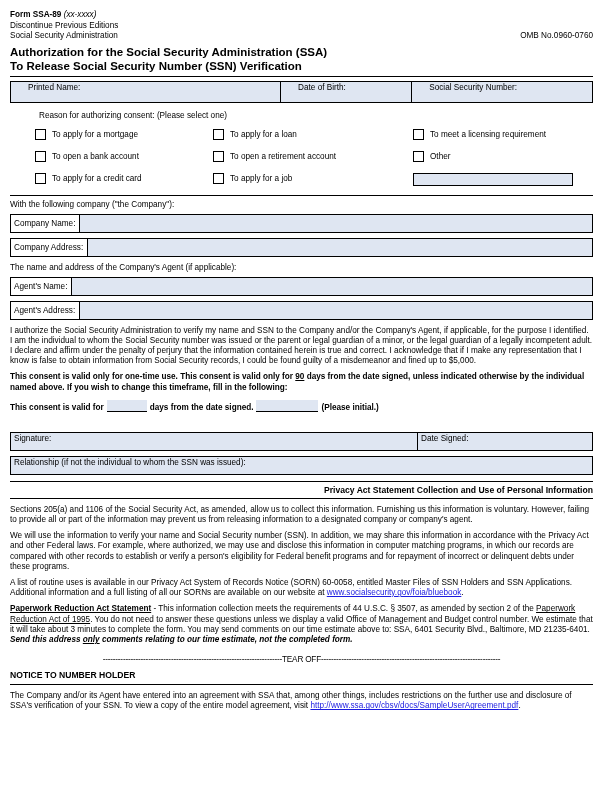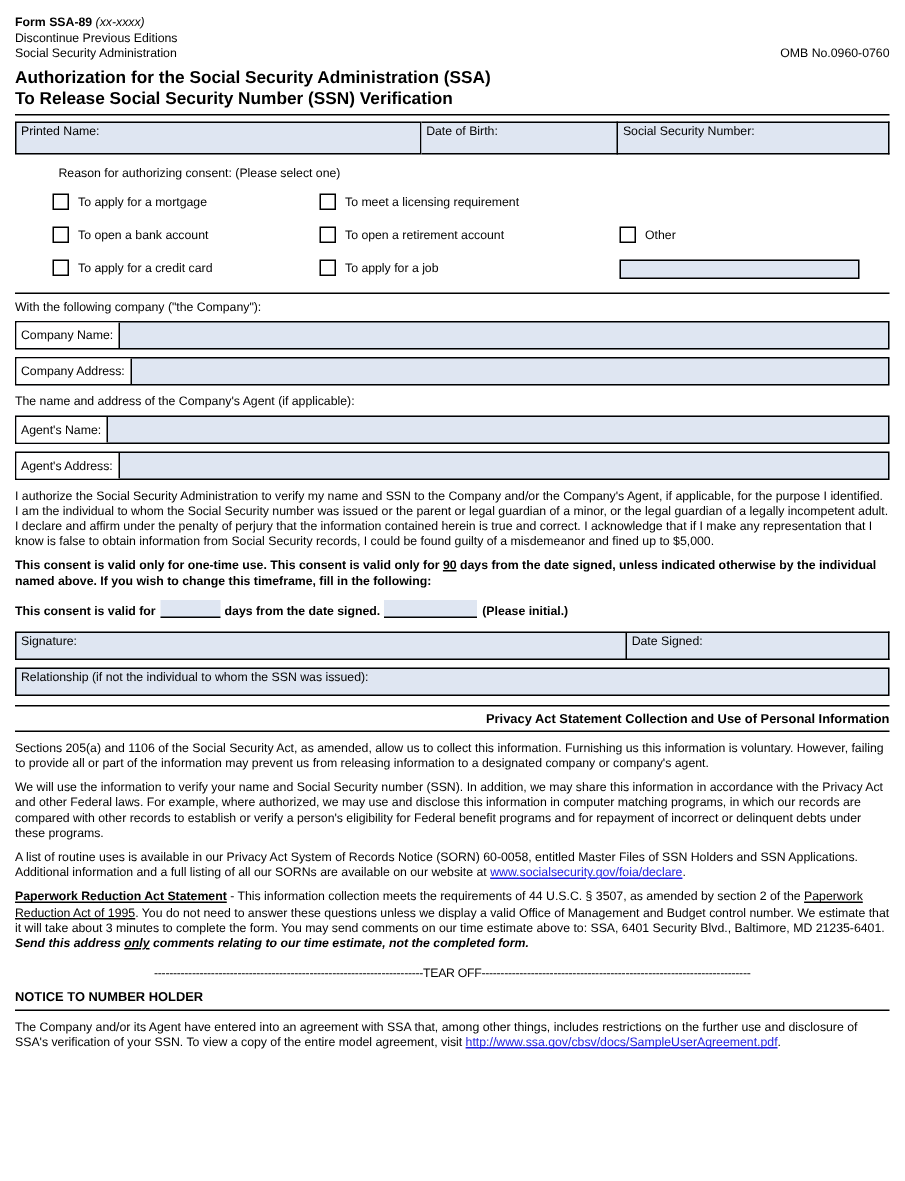--- a/index.html
+++ b/index.html
@@ -55,21 +55,21 @@
     width: 100%;
     margin-top: 4px;
   }
   .fieldbox {
     border: 1px solid #000;
     background: #dfe6f2;
     height: 22px;
     box-sizing: border-box;
     position: relative;
     font-size: 8.2px;
-    padding: 1px 3px;
+    padding: 1px 17px;
   }
   .fieldbox .lbl {
     display: block;
     line-height: 10px;
   }
   .b1 { width: 46.5%; }
   .b2 { width: 22.5%; border-left: none; }
   .b3 { width: 31%; border-left: none; }
   .section-label {
     margin-top: 8px;
@@ -163,21 +163,21 @@
     display: inline-block;
     border-bottom: 1px solid #000;
     background: #dfe6f2;
     height: 11px;
     margin: 0 3px;
   }
   .w40 { width: 40px; }
   .w62 { width: 62px; }
   .sig-row {
     display: flex;
-    margin-top: 9px;
+    margin-top: 20px;
   }
   .sig-box {
     border: 1px solid #000;
     background: #dfe6f2;
     height: 19px;
     box-sizing: border-box;
     font-size: 8.2px;
     padding: 1px 3px;
   }
   .sig-1 { width: 70%; }
@@ -254,20 +254,24 @@
     </div>
   </div>
 
   <div class="section-label">Reason for authorizing consent: (Please select one)</div>
 
   <div class="checkgrid">
     <div class="ckrow">
       <div class="ckcol c1">
         <span class="checkbox"></span>
         <span class="ck-label">To apply for a mortgage</span>
+      </div>
+      <div class="ckcol c2">
+        <span class="checkbox"></span>
+        <span class="ck-label">To apply for a loan</span>
       </div>
       <div class="ckcol c3">
         <span class="checkbox"></span>
         <span class="ck-label">To meet a licensing requirement</span>
       </div>
     </div>
     <div class="ckrow">
       <div class="ckcol c1">
         <span class="checkbox"></span>
         <span class="ck-label">To open a bank account</span>
@@ -348,21 +352,21 @@
   <div class="rel-box">
     <span>Relationship (if not the individual to whom the SSN was issued):</span>
   </div>
 
   <div class="privacy-title">Privacy Act Statement Collection and Use of Personal Information</div>
 
   <div class="para">Sections 205(a) and 1106 of the Social Security Act, as amended, allow us to collect this information. Furnishing us this information is voluntary. However, failing to provide all or part of the information may prevent us from releasing information to a designated company or company's agent.</div>
   <div class="para">We will use the information to verify your name and Social Security number (SSN). In addition, we may share this information in accordance with the Privacy Act and other Federal laws. For example, where authorized, we may use and disclose this information in computer matching programs, in which our records are compared with other records to establish or verify a person's eligibility for Federal benefit programs and for repayment of incorrect or delinquent debts under these programs.</div>
 
   <div class="para">
-    <span>A list of routine uses is available in our Privacy Act System of Records Notice (SORN) 60-0058, entitled Master Files of SSN Holders and SSN Applications. Additional information and a full listing of all our SORNs are available on our website at </span><span class="link">www.socialsecurity.gov/foia/declare</span><span>.</span>
+    <span>A list of routine uses is available in our Privacy Act System of Records Notice (SORN) 60-0058, entitled Master Files of SSN Holders and SSN Applications. Additional information and a full listing of all our SORNs are available on our website at </span><span class="link">www.socialsecurity.gov/foia/bluebook</span><span>.</span>
   </div>
 
   <div class="para">
     <span class="u" style="font-weight:bold">Paperwork Reduction Act Statement</span><span> - This information collection meets the requirements of 44 U.S.C. § 3507, as amended by section 2 of the </span><span class="u">Paperwork Reduction Act of 1995</span><span>. You do not need to answer these questions unless we display a valid Office of Management and Budget control number. We estimate that it will take about 3 minutes to complete the form. You may send comments on our time estimate above to: SSA, 6401 Security Blvd., Baltimore, MD 21235-6401. </span><span style="font-weight:bold;font-style:italic">Send this address </span><span class="u" style="font-weight:bold;font-style:italic">only</span><span style="font-weight:bold;font-style:italic"> comments relating to our time estimate, not the completed form.</span>
   </div>
 
   <div class="tearoff">-----------------------------------------------------------------------TEAR OFF-----------------------------------------------------------------------</div>
 
   <div class="notice">NOTICE TO NUMBER HOLDER</div>
 

